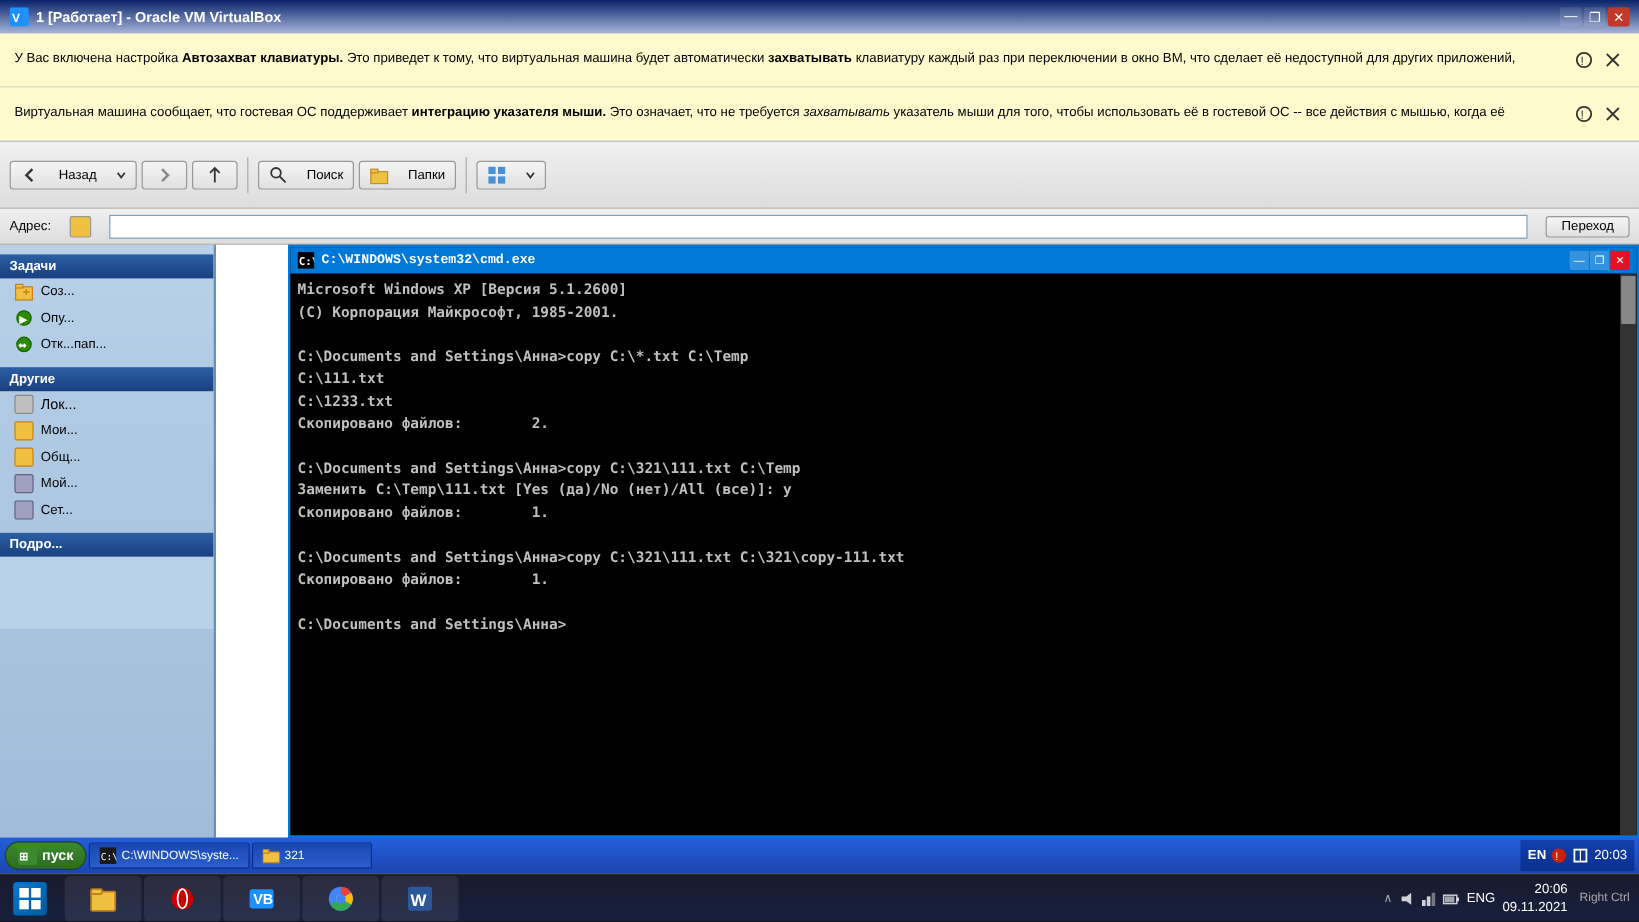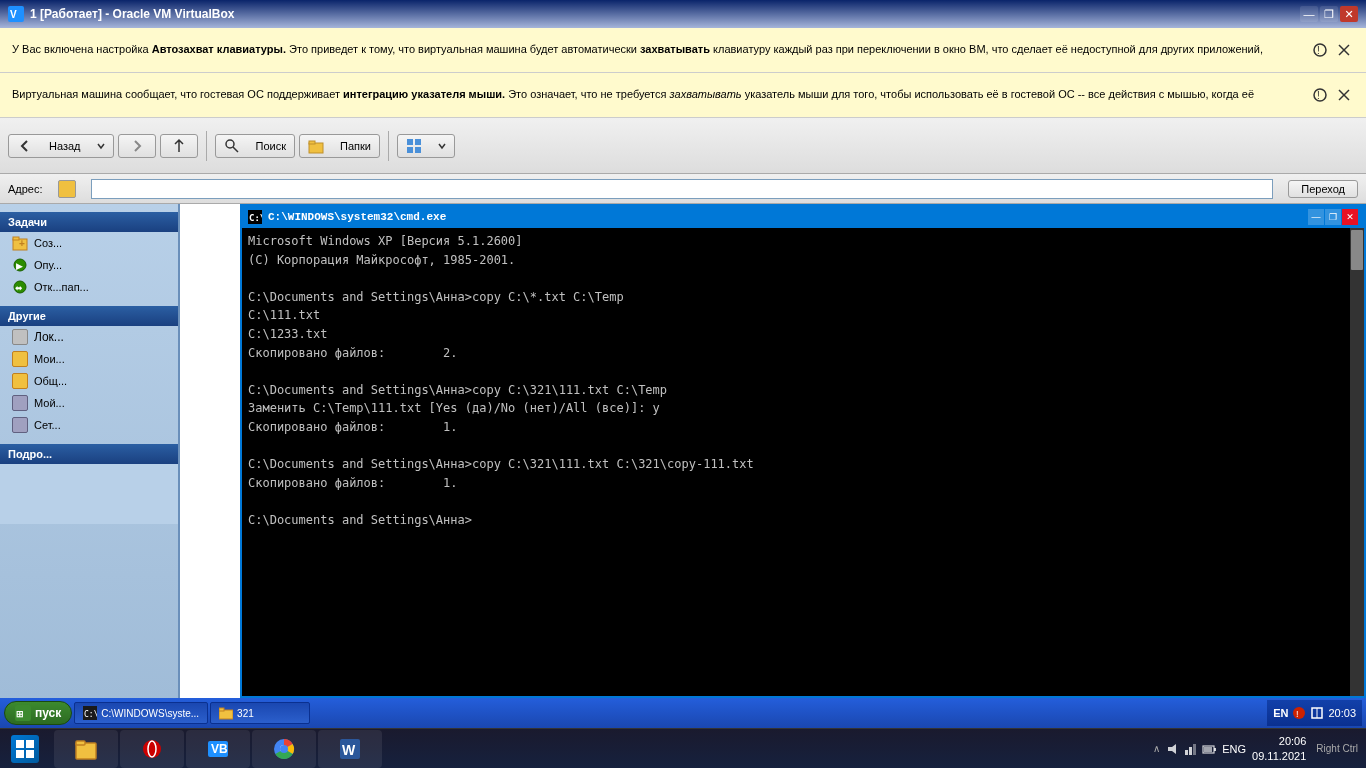--- a/index.html
+++ b/index.html
@@ -141,21 +141,21 @@
     .cmd-controls { display: flex; gap: 1px; }
     .cmd-ctrl-btn {
       width: 16px; height: 16px; display: flex; align-items: center; justify-content: center;
       font-size: 9px; cursor: pointer; color: white; background: rgba(255,255,255,0.2);
       border: none;
     }
     .cmd-ctrl-btn.close-btn { background: #e81123; }
     .cmd-body {
       flex: 1; padding: 4px 6px; overflow-y: auto; color: #c0c0c0;
       font-size: 12px; line-height: 1.5; background: #000;
-      white-space: pre; position: relative;
+      white-space: pre; position: relative; font-weight: bold;
     }
     .cmd-scrollbar {
       width: 14px; background: #333;
       display: flex; flex-direction: column; align-items: center;
     }
     .cmd-scroll-thumb {
       width: 12px; background: #888; margin-top: 2px; height: 40px; border-radius: 1px;
     }
     .cmd-content-wrap {
       flex: 1; display: flex; overflow: hidden;

